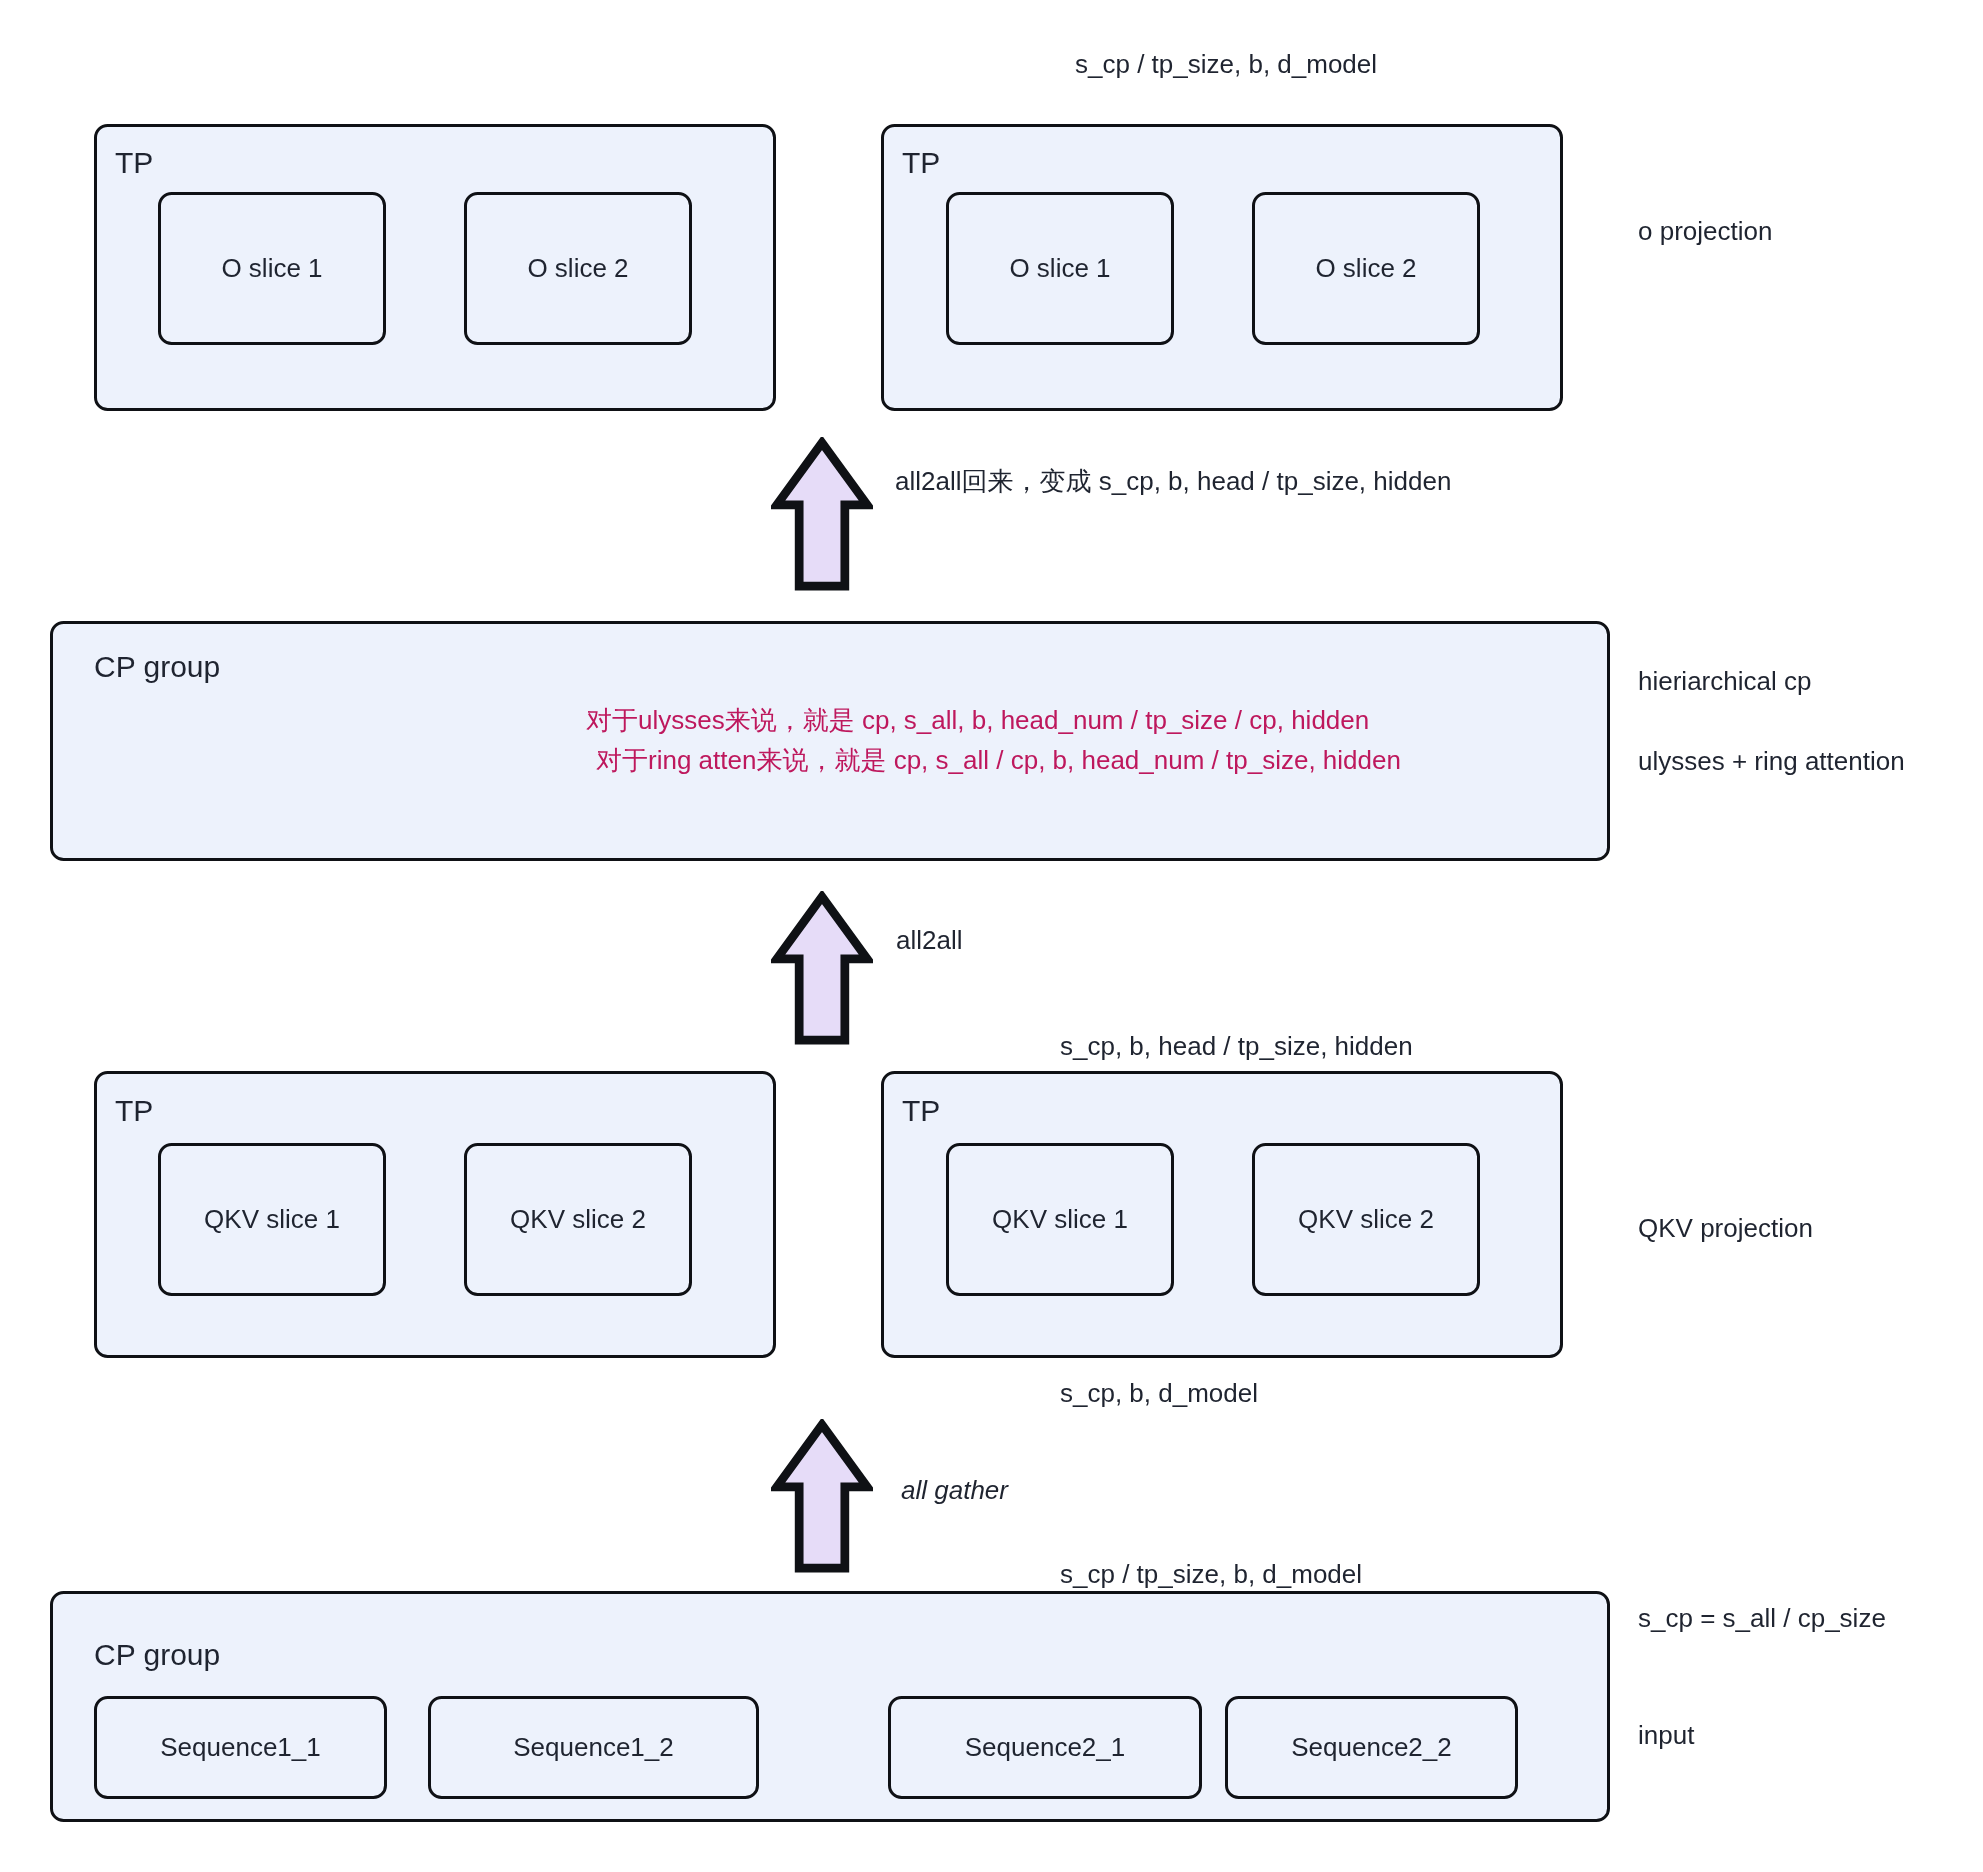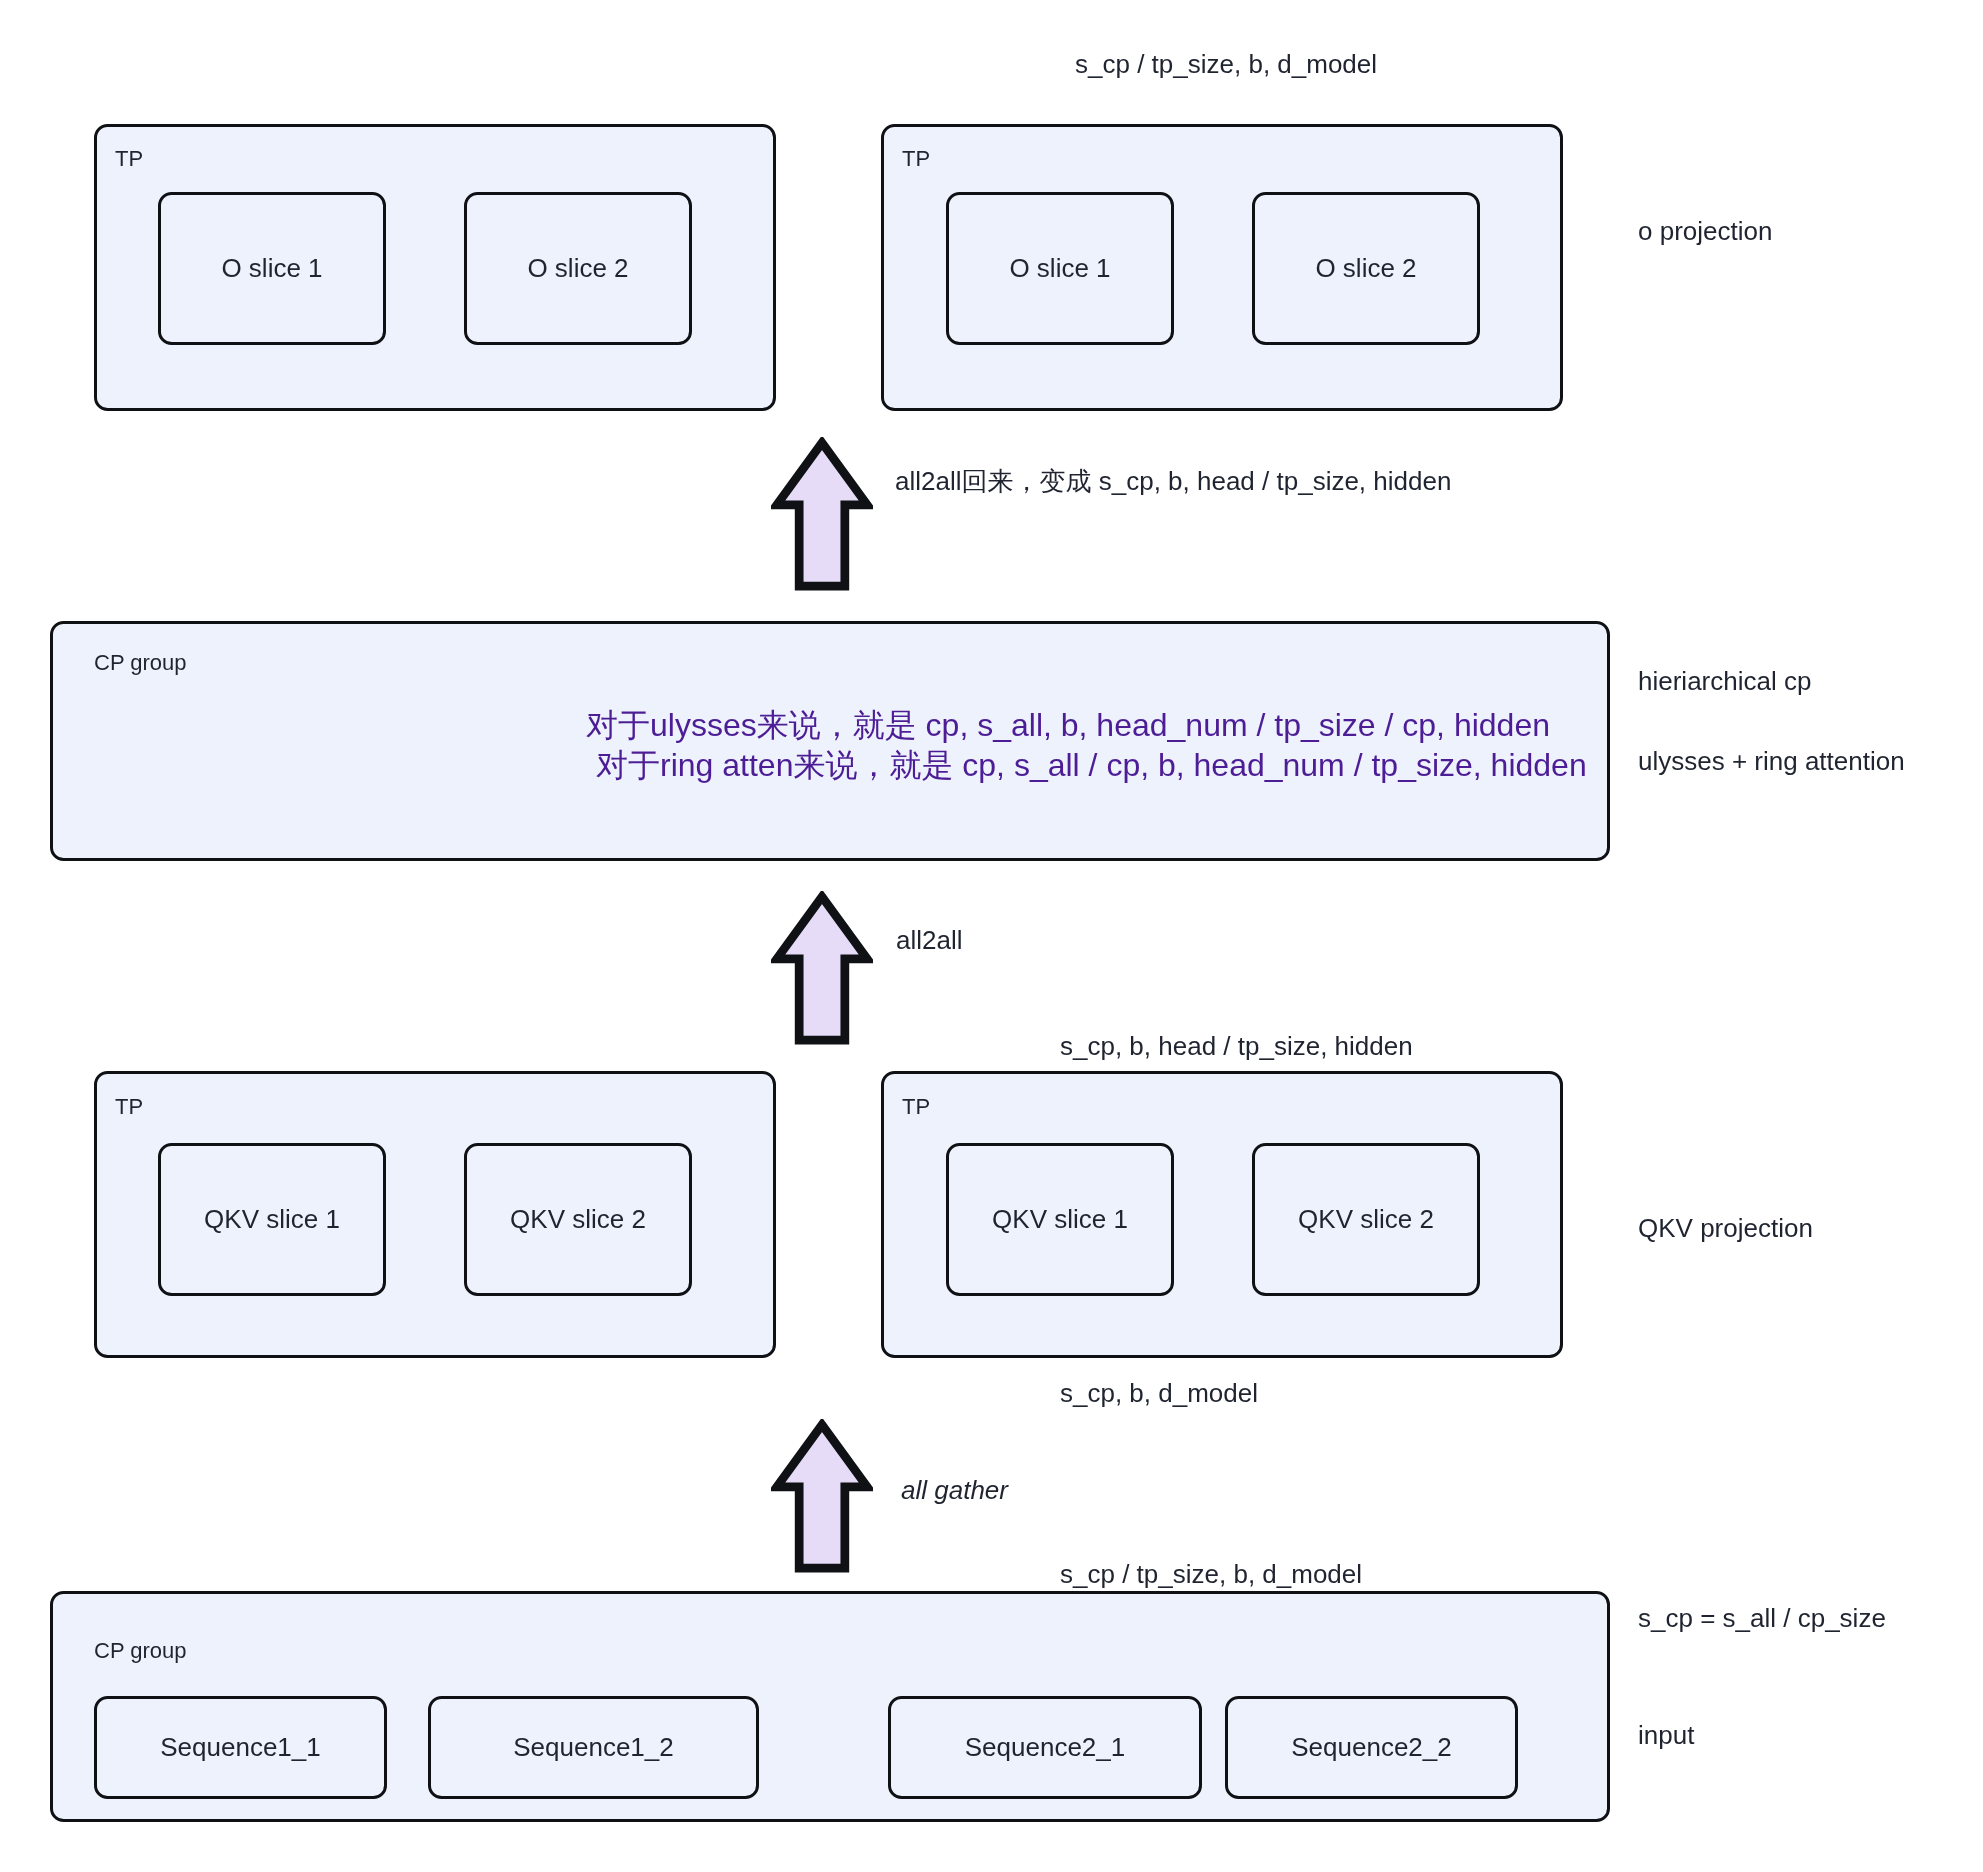--- a/index.html
+++ b/index.html
@@ -20,21 +20,21 @@
   }
   .group-box {
     position: absolute;
     background: #edf2fc;
     border: 3.9px solid #0f1115;
     border-radius: 13.6px;
     box-sizing: border-box;
   }
   .group-label {
     position: absolute;
-    font-size: 22px;
+    font-size: 30px;
     line-height: 1;
     color: #1f2430;
     white-space: nowrap;
   }
   .slice-box {
     position: absolute;
     background: #edf2fc;
     border: 3.9px solid #0f1115;
     border-radius: 13.6px;
     box-sizing: border-box;
@@ -47,23 +47,23 @@
   }
   .free-label {
     position: absolute;
     font-size: 26px;
     line-height: 1.35;
     color: #1f2430;
     white-space: nowrap;
   }
   .note-block {
     position: absolute;
-    font-size: 32px;
+    font-size: 26px;
     line-height: 1.45;
-    color: #4c1d95;
+    color: #be185d;
     white-space: nowrap;
   }
   .arrow {
     position: absolute;
   }
   .arrow svg {
     display: block;
     width: 100%;
     height: 100%;
   }

